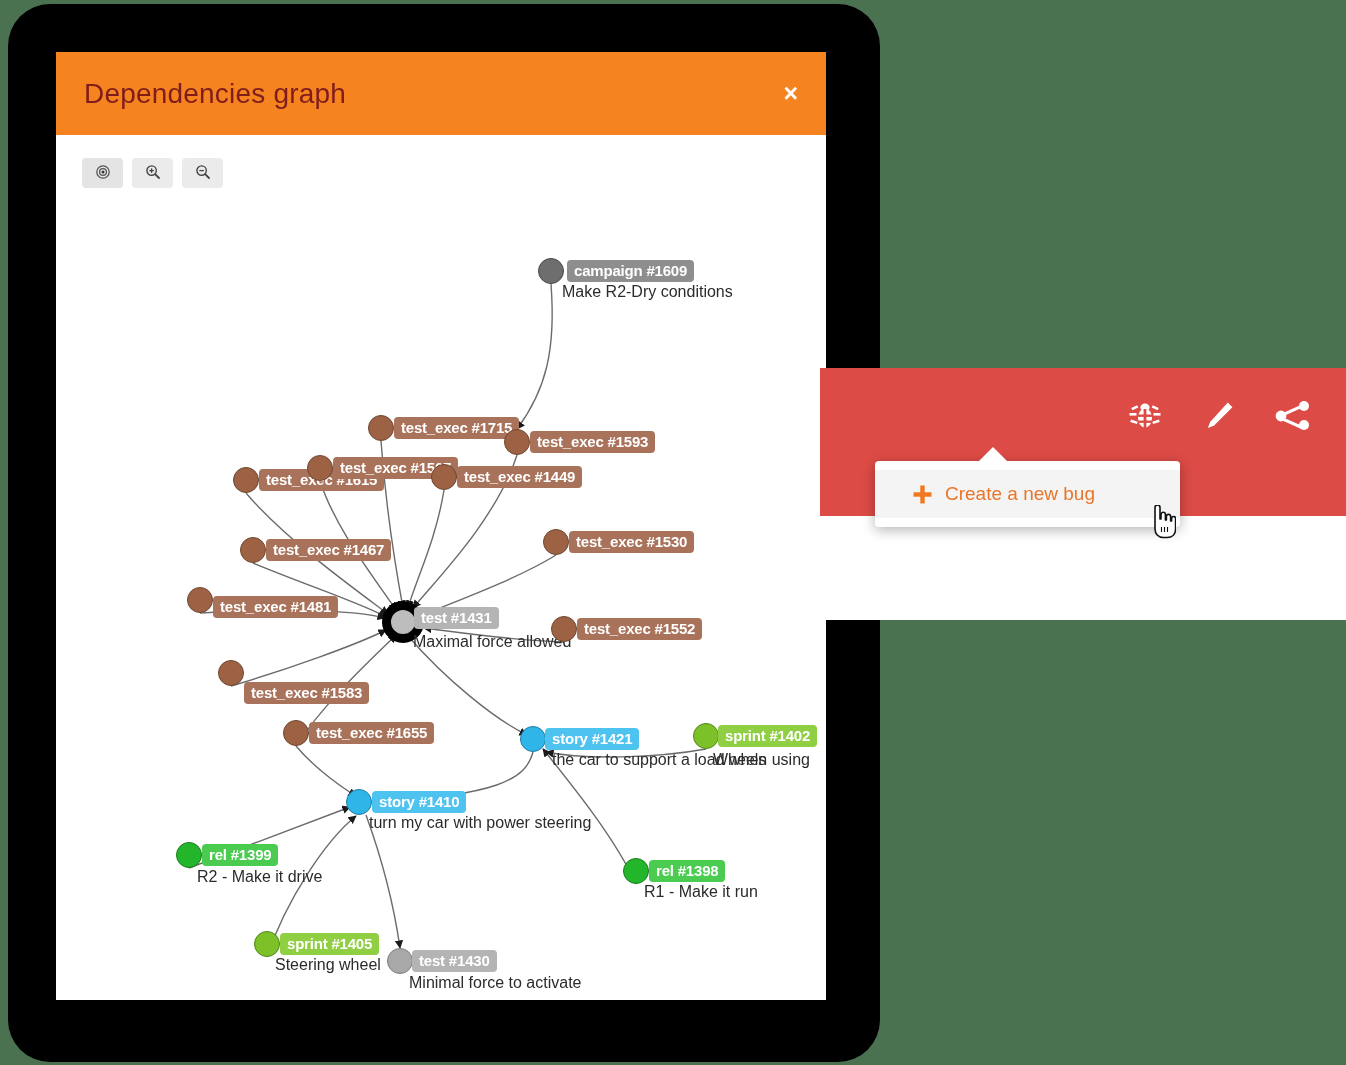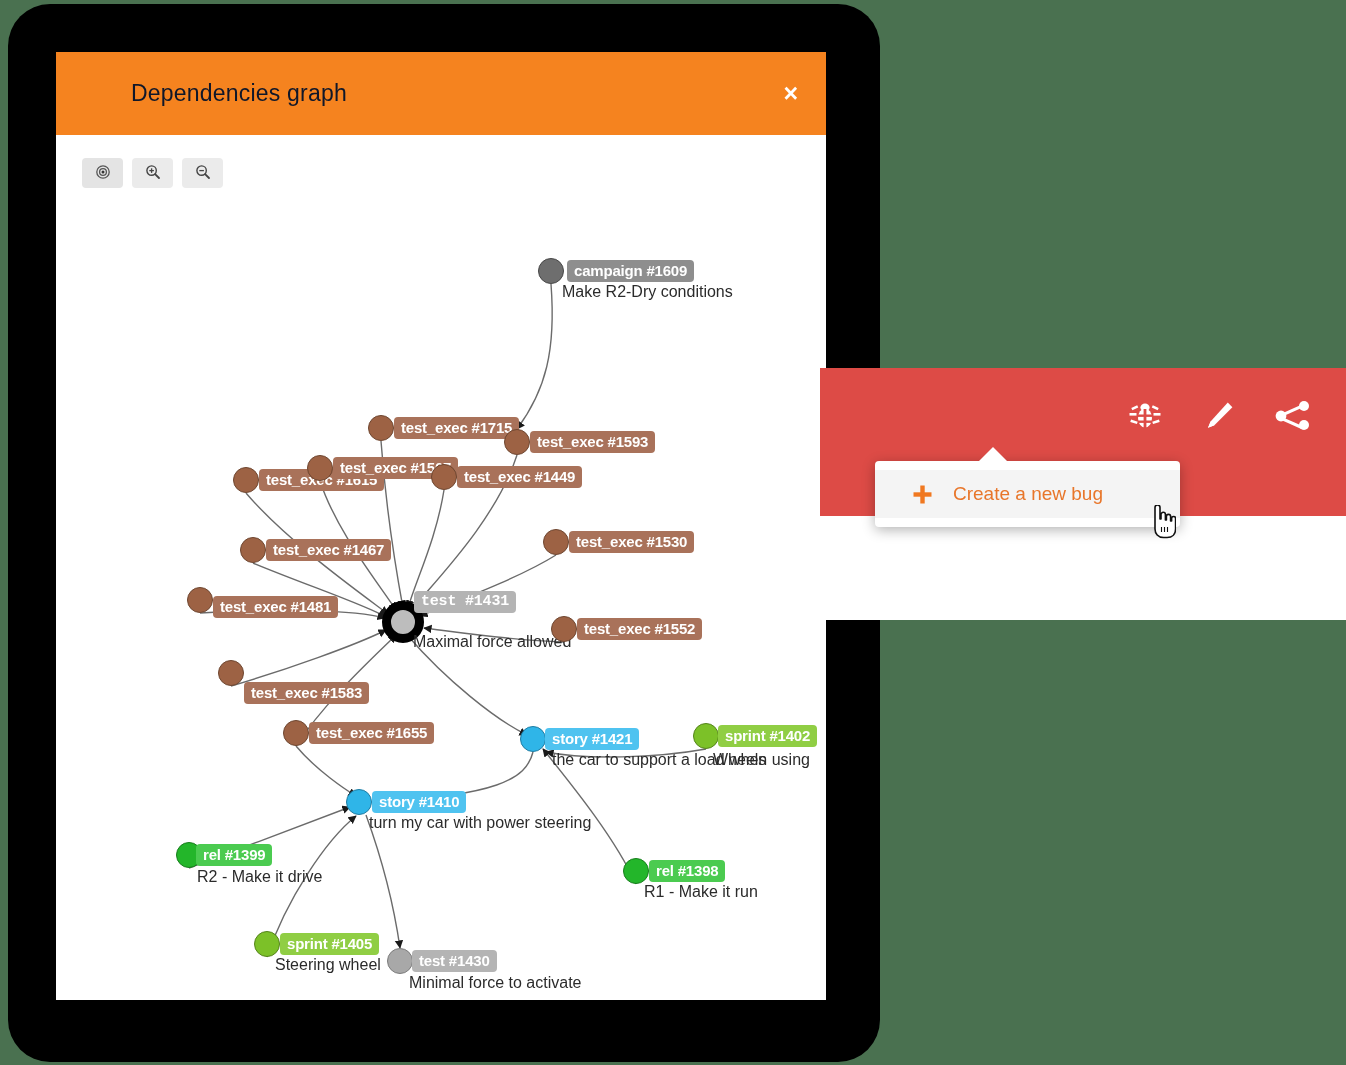--- a/index.html
+++ b/index.html
@@ -40,25 +40,24 @@
     position: relative;
     height: 83px;
     background: #f5831f;
     display: flex;
     align-items: center;
     justify-content: space-between;
     padding: 0 26px 0 28px;
     box-sizing: border-box;
   }
   #modal-title {
-    color: #0f172a;
-    font-size: 23px;
+    color: #7f1d1d;
+    font-size: 28px;
     font-weight: 400;
     letter-spacing: .2px;
-    margin-left: 47px;
   }
   #modal-close {
     color: #ffffff;
     font-size: 25px;
     font-weight: 700;
     line-height: 1;
     cursor: pointer;
     background: none;
     border: none;
     padding: 0 2px;
@@ -205,21 +204,21 @@
     left: 103px;
     top: -14px;
     width: 0; height: 0;
     border-left: 15px solid transparent;
     border-right: 15px solid transparent;
     border-bottom: 15px solid #ffffff;
   }
   .menu-item {
     display: flex;
     align-items: center;
-    gap: 20px;
+    gap: 12px;
     padding: 13px 20px 13px 36px;
     color: #e8762a;
     font-size: 19px;
     cursor: pointer;
     box-sizing: border-box;
     font-family: "Liberation Sans", sans-serif;
   }
   .menu-item.active { background: #f4f4f4; }
   .menu-icon {
     width: 22px;
@@ -327,39 +326,39 @@
         <div class="gtag type-test_exec" style="left: 277px; top: 328px;">test_exec #1507</div>
         <div class="gnode type-test_exec" style="left: 388px; top: 337px;"></div>
         <div class="gtag type-test_exec" style="left: 401px; top: 337px;">test_exec #1449</div>
         <div class="gnode type-test_exec" style="left: 197px; top: 410px;"></div>
         <div class="gtag type-test_exec" style="left: 210px; top: 410px;">test_exec #1467</div>
         <div class="gnode type-test_exec" style="left: 500px; top: 402px;"></div>
         <div class="gtag type-test_exec" style="left: 513px; top: 402px;">test_exec #1530</div>
         <div class="gnode type-test_exec" style="left: 144px; top: 460px;"></div>
         <div class="gtag type-test_exec" style="left: 157px; top: 460px; margin-top: 7px;">test_exec #1481</div>
         <div class="gnode type-test selected" style="left: 347px; top: 482px;"></div>
-        <div class="gtag type-test" style="left: 358px; top: 462px; font-family: Liberation Mono, monospace;">test #1431</div>
+        <div class="gtag type-test" style="left: 358px; top: 478px;">test #1431</div>
         <div class="gsub" style="left: 357px; top: 502px;">Maximal force allowed</div>
         <div class="gnode type-test_exec" style="left: 508px; top: 489px;"></div>
         <div class="gtag type-test_exec" style="left: 521px; top: 489px;">test_exec #1552</div>
         <div class="gnode type-test_exec" style="left: 175px; top: 533px;"></div>
         <div class="gtag type-test_exec" style="left: 188px; top: 533px; margin-top: 20px;">test_exec #1583</div>
         <div class="gnode type-test_exec" style="left: 240px; top: 593px;"></div>
         <div class="gtag type-test_exec" style="left: 253px; top: 593px;">test_exec #1655</div>
         <div class="gnode type-story" style="left: 477px; top: 599px;"></div>
         <div class="gtag type-story" style="left: 489px; top: 599px;">story #1421</div>
         <div class="gsub" style="left: 496px; top: 620px;">the car to support a load when using</div>
         <div class="gnode type-sprint" style="left: 650px; top: 596px;"></div>
         <div class="gtag type-sprint" style="left: 662px; top: 596px;">sprint #1402</div>
         <div class="gsub" style="left: 657px; top: 620px;">Wheels</div>
         <div class="gnode type-story" style="left: 303px; top: 662px;"></div>
         <div class="gtag type-story" style="left: 316px; top: 662px;">story #1410</div>
         <div class="gsub" style="left: 313px; top: 683px;">turn my car with power steering</div>
         <div class="gnode type-rel" style="left: 133px; top: 715px;"></div>
-        <div class="gtag type-rel" style="left: 140px; top: 715px;">rel #1399</div>
+        <div class="gtag type-rel" style="left: 146px; top: 715px;">rel #1399</div>
         <div class="gsub" style="left: 141px; top: 737px;">R2 - Make it drive</div>
         <div class="gnode type-rel" style="left: 580px; top: 731px;"></div>
         <div class="gtag type-rel" style="left: 593px; top: 731px;">rel #1398</div>
         <div class="gsub" style="left: 588px; top: 752px; text-align: right;">R1 - Make it run</div>
         <div class="gnode type-sprint" style="left: 211px; top: 804px;"></div>
         <div class="gtag type-sprint" style="left: 224px; top: 804px;">sprint #1405</div>
         <div class="gsub" style="left: 219px; top: 825px;">Steering wheel</div>
         <div class="gnode type-test" style="left: 344px; top: 821px;"></div>
         <div class="gtag type-test" style="left: 356px; top: 821px;">test #1430</div>
         <div class="gsub" style="left: 353px; top: 843px;">Minimal force to activate</div>

